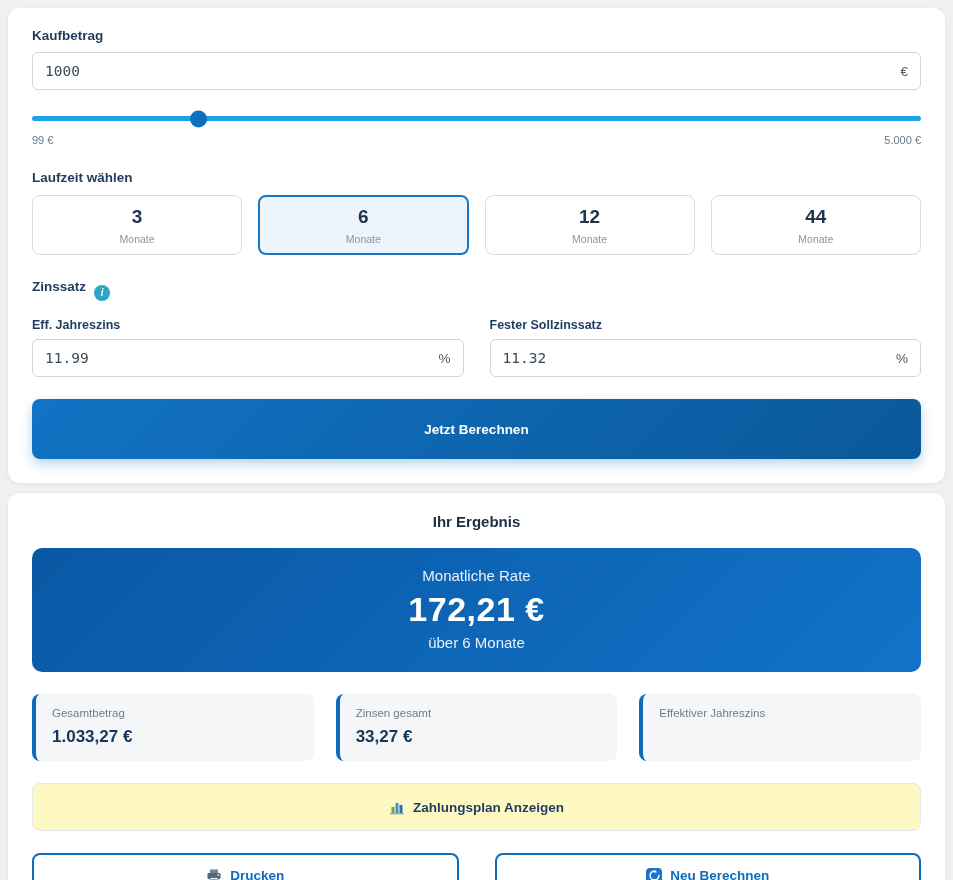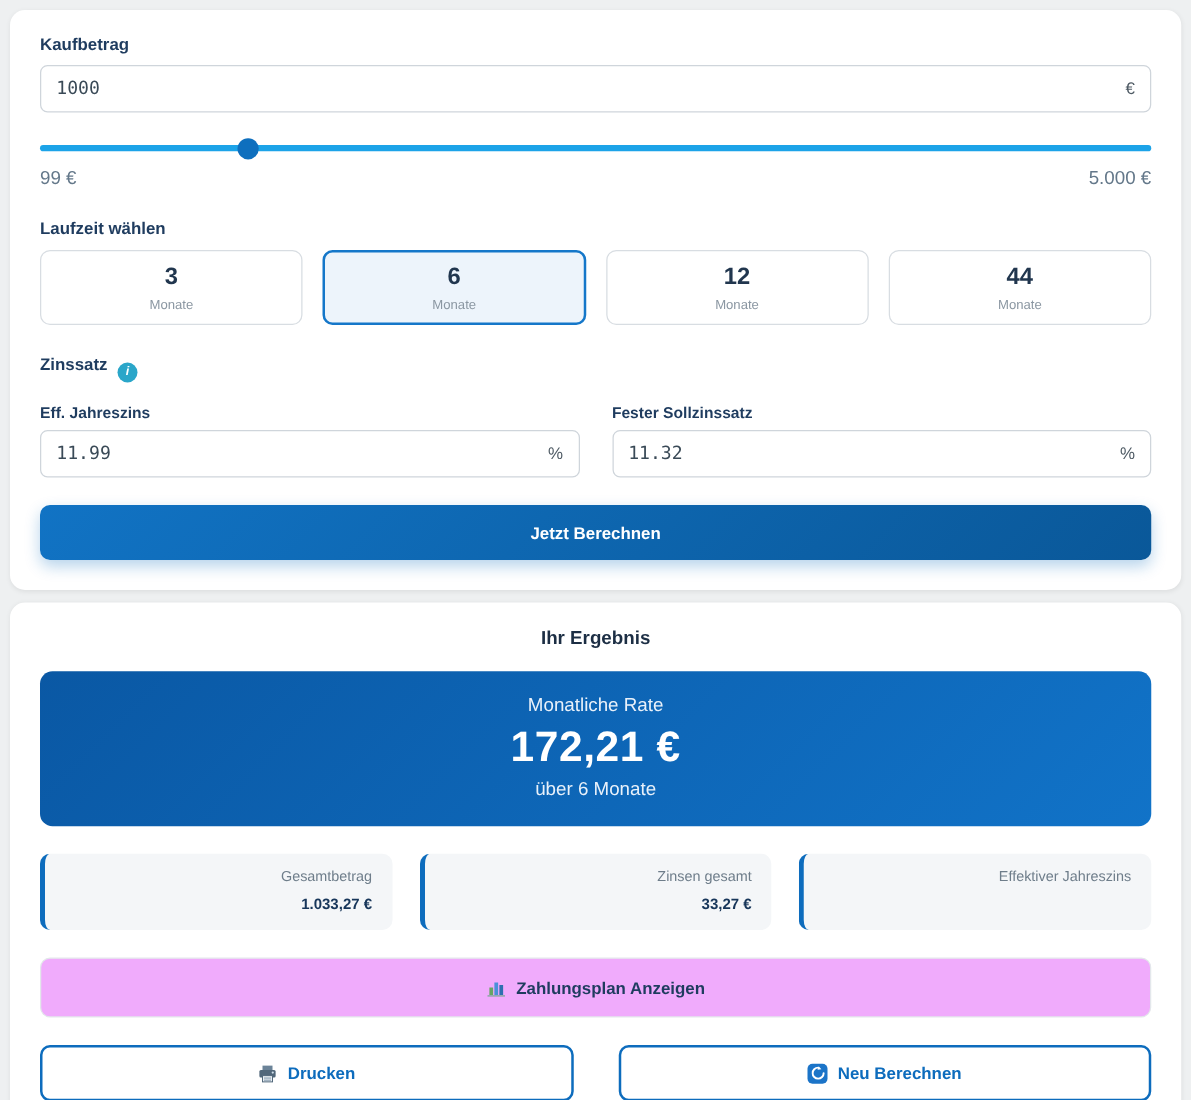--- a/index.html
+++ b/index.html
@@ -35,21 +35,21 @@
   }
 
   .slider-wrap { margin-top:20px; padding:6px 0; position:relative; cursor:pointer; }
   .slider-track { height:5px; background:#1ca3e8; border-radius:3px; }
   .slider-handle {
     position:absolute; top:50%; transform:translateY(-50%);
     width:17px; height:17px; border-radius:50%;
     background:#0e6fbe;
   }
   .slider-limits { display:flex; justify-content:space-between; margin-top:7px; }
-  .slider-limits span { font-size:15px; color:#64788a;text-align:right; }
+  .slider-limits span { font-size:11px; color:#64788a;text-align:right; }
 
   .section { margin-top:24px; }
 
   .term-grid { display:grid; grid-template-columns:repeat(4,1fr); gap:16px; margin-top:10px; }
   .term-btn {
     background:#fff; border:1px solid #d8dde2; border-radius:8px;
     padding:10px 4px 9px; text-align:center; cursor:pointer;
   }
   .term-btn .months { font-size:19px; font-weight:bold; color:#21364e; }
   .term-btn .unit { font-size:10.5px; color:#8b97a2; margin-top:5px; }
@@ -60,21 +60,21 @@
     width:16px; height:16px; border-radius:50%;
     background:#2aa6c9; color:#fff;
     font-size:10px; font-weight:bold; font-style:italic;
     display:inline-flex; align-items:center; justify-content:center;
   }
 
   .rate-grid { display:grid; grid-template-columns:1fr 1fr; gap:26px; margin-top:12px; }
   .rate-field .sub-label { font-size:12.5px; font-weight:bold; color:#1f3c5f; margin-bottom:7px; }
 
   .primary-btn {
-    margin-top:22px; width:100%; height:44px;
+    margin-top:22px; width:100%; height:60px;
     background:linear-gradient(135deg,#1173c4,#0a5899);
     border:none; border-radius:8px;
     color:#fff; font-size:13.5px; font-weight:bold;
     font-family:inherit; cursor:pointer;
     box-shadow:0 5px 12px rgba(13,110,189,.30);
   }
 
   .result-title { text-align:center; font-size:15px; font-weight:bold; color:#1c2e44; }
   .monthly-panel {
     margin-top:18px; border-radius:10px; text-align:center;
@@ -82,28 +82,28 @@
     background:linear-gradient(135deg,#0a58a4,#1173c8);
     color:#fff;
   }
   .monthly-panel .m-label { font-size:15px; color:#e9f1fa; }
   .monthly-panel .m-value { font-size:34px; font-weight:bold; margin:6px 0 5px; letter-spacing:.5px; }
   .monthly-panel .m-sub { font-size:15px; color:#e9f1fa; }
 
   .stats-grid { display:grid; grid-template-columns:repeat(3,1fr); gap:22px; margin-top:22px; }
   .stat-box {
     background:#f4f6f8; border-left:4px solid #0d6cbd;
-    border-radius:8px; padding:13px 16px 14px;text-align:right;
+    border-radius:8px; padding:13px 16px 14px;
   }
   .stat-box .s-label { font-size:11.5px; color:#6e7d8a; }
-  .stat-box .s-value { font-size:12px; font-weight:bold; color:#17365a; margin-top:8px; }
+  .stat-box .s-value { font-size:17px; font-weight:bold; color:#17365a; margin-top:8px; }
 
   .schedule-btn {
     margin-top:22px; width:100%; height:48px;
-    background:#f0abfc; border:1px solid #e3e7eb; border-radius:8px;
+    background:#fef9c3; border:1px solid #e3e7eb; border-radius:8px;
     display:flex; align-items:center; justify-content:center; gap:8px;
     font-family:inherit; font-size:13.5px; font-weight:bold; color:#1f3c5f;
     cursor:pointer;
   }
 
   .actions-grid { display:grid; grid-template-columns:1fr 1fr; gap:36px; margin-top:22px; }
   .outline-btn {
     height:45px; background:#fff;
     border:2px solid #0d6cbd; border-radius:8px;
     display:flex; align-items:center; justify-content:center; gap:8px;

